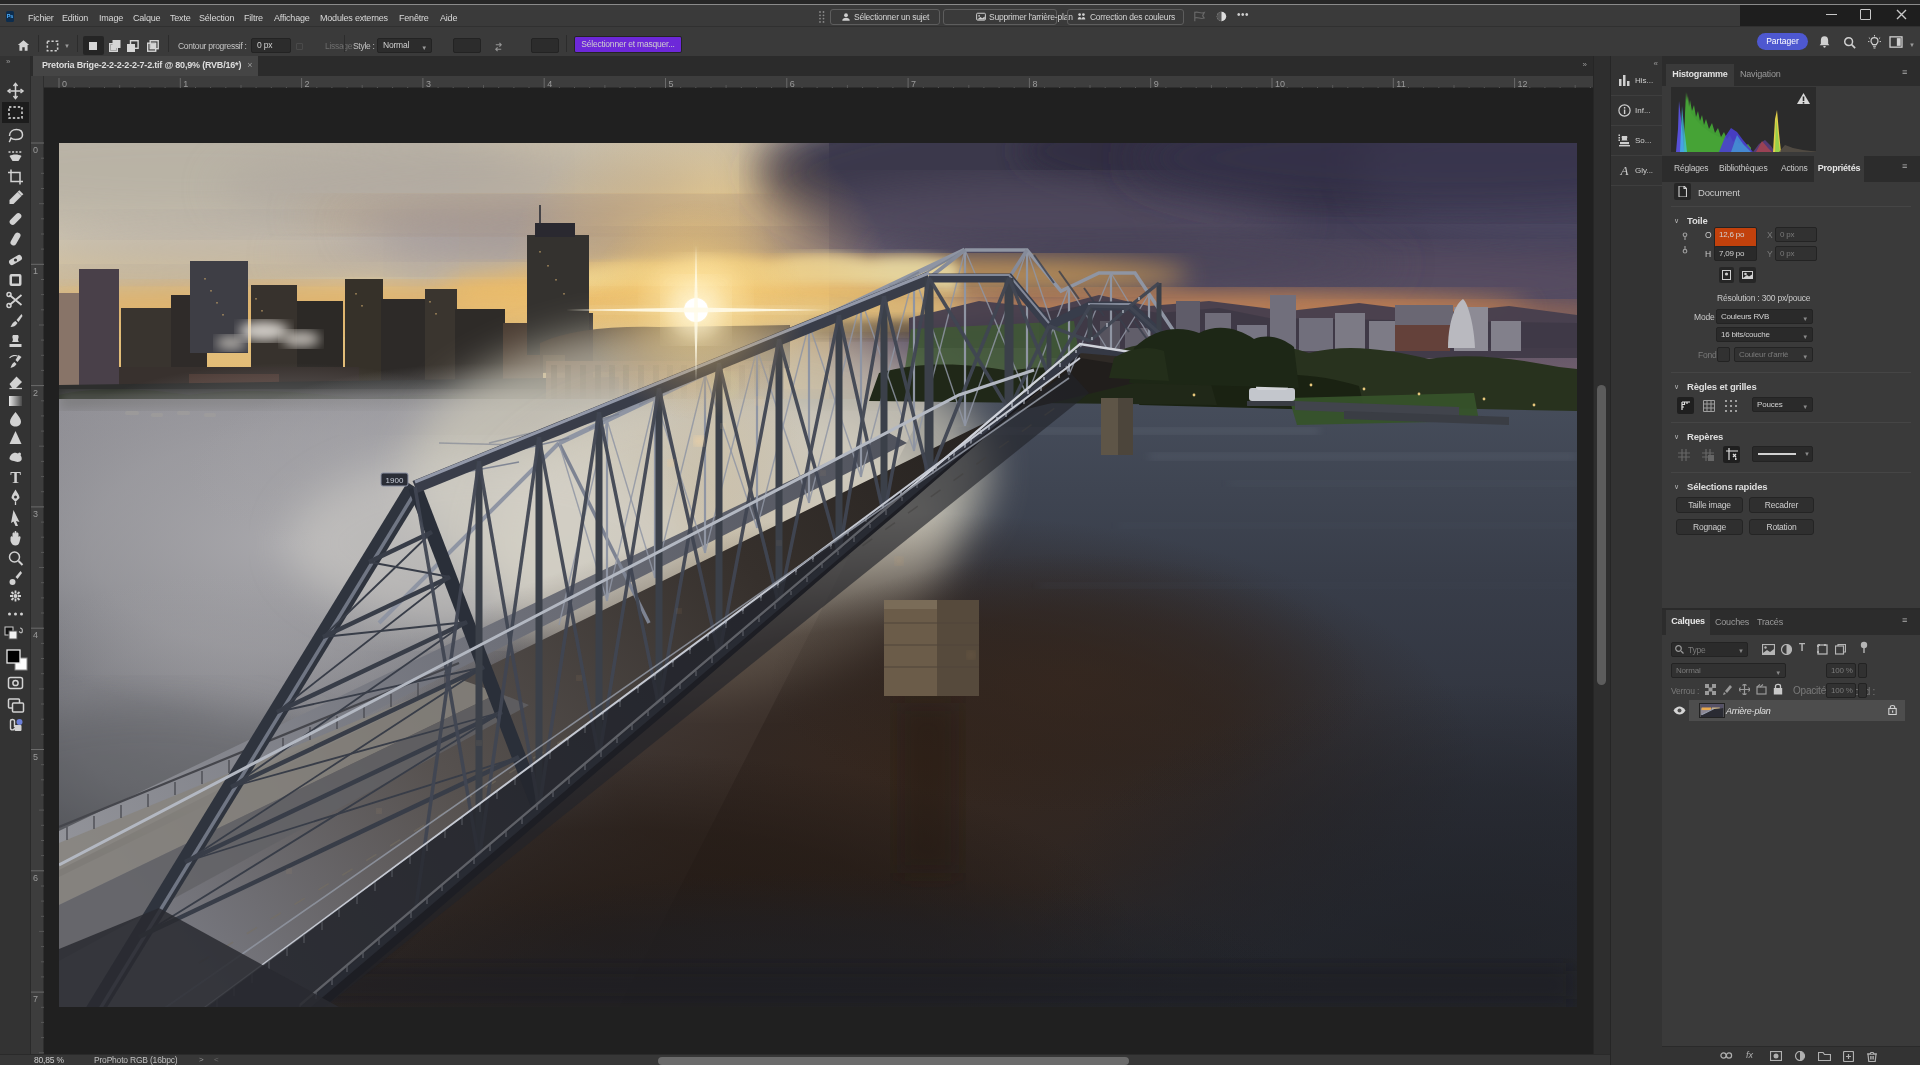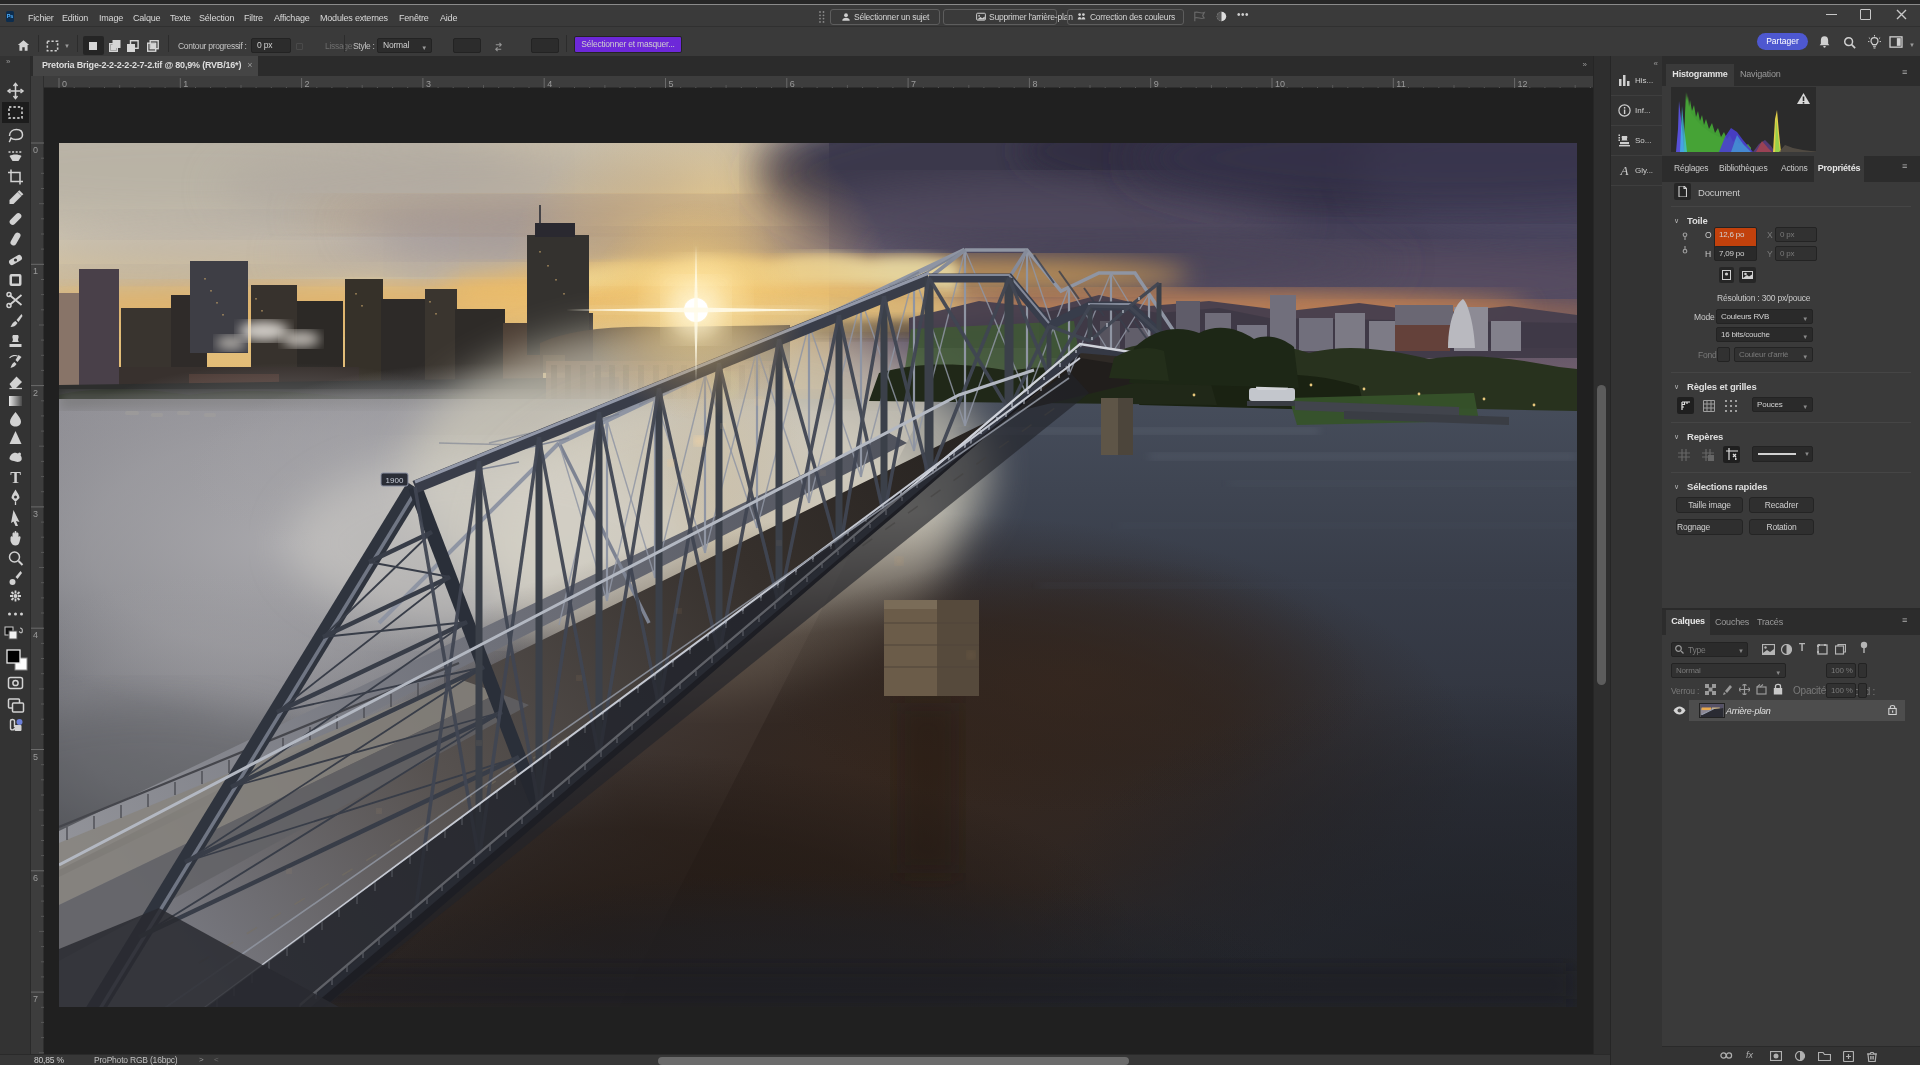--- a/index.html
+++ b/index.html
@@ -1,20 +1,20 @@
 <!DOCTYPE html>
 <html><head>
 <meta charset="utf-8">
 <style>
   * { margin:0; padding:0; box-sizing:border-box; }
   html,body { width:1920px; height:1065px; overflow:hidden; background:#1e1e1e;
     font-family:"Liberation Sans", sans-serif; }
   .abs { position:absolute; }
   #topstrip { left:0; top:0; width:1920px; height:5px; background:#262626; border-bottom:1px solid #8a8a8a; }
-  #menubar { left:0; top:5px; width:1920px; height:21px; background:#3a3a3a;}
+  #menubar { left:0; top:5px; width:1740px; height:21px; background:#3a3a3a;}
   #optbar { left:0; top:26px; width:1920px; height:30px; background:#3a3a3a; border-top:1px solid #303030;}
   #tabrow { left:31px; top:56px; width:1562px; height:20px; background:#2b2b2b; }
   #toolbar { left:0; top:56px; width:31px; height:998px; background:#333333; border-right:1px solid #2a2a2a;}
   #hruler { left:44px; top:76px; width:1549px; height:12px; background:#3d3d3d; border-bottom:1px solid #2e2e2e;}
   #vruler { left:31px; top:76px; width:13px; height:978px; background:#3d3d3d; border-right:1px solid #2e2e2e;}
   #rcorner { left:31px; top:76px; width:13px; height:12px; background:#363636; }
   #canvas { left:44px; top:88px; width:1549px; height:966px; background:#202020; }
   #photo { left:59px; top:143px; width:1518px; height:864px; }
   #vscroll { left:1593px; top:56px; width:17px; height:998px; background:#2e2e2e; border-left:1px solid #262626;}
   #vthumb { left:1597px; top:385px; width:9px; height:300px; background:#5c5c5c; border-radius:5px;}
@@ -1287,21 +1287,21 @@
       <path d="M9 10.5 C9 9 10.5 9 10.5 10.5 L10.5 12 L9 12 Z" fill="#e0e0e0"></path>
     </svg>
 <div class="abs" style="left:90px;top:390px;width:61px;height:16px;background:#2a2a2a;border:1px solid #232323;border-radius:2px;"></div>
 <div class="abs" style="left:96px;top:397px;width:38px;height:1.5px;background:#d0d0d0;"></div>
 <div class="abs" style="left:142px;top:395px;color:#8a8a8a;font-size:6px;">▼</div>
 <div class="abs" style="left:9px;top:416px;width:240px;height:1px;background:#454545;"></div>
 <div class="abs" style="left:12px;top:427px;color:#b9b9b9;font-size:7px;">∨</div>
     <div class="abs" style="left:25px;top:425px;color:#dedede;font-size:9.5px;font-weight:bold;letter-spacing:-0.2px;">Sélections rapides</div>
 <div class="abs" style="left:14px;top:441px;width:67px;height:16px;background:#2f2f2f;border:1px solid #242424;border-radius:3px;color:#cfcfcf;font-size:8.5px;letter-spacing:-0.2px;line-height:14px;text-align:center;">Taille image</div>
 <div class="abs" style="left:87px;top:441px;width:65px;height:16px;background:#2f2f2f;border:1px solid #242424;border-radius:3px;color:#cfcfcf;font-size:8.5px;letter-spacing:-0.2px;line-height:14px;text-align:center;">Recadrer</div>
-<div class="abs" style="left:14px;top:463px;width:67px;height:16px;background:#2f2f2f;border:1px solid #242424;border-radius:3px;color:#cfcfcf;font-size:8.5px;letter-spacing:-0.2px;line-height:14px;text-align:left;">Rognage</div>
+<div class="abs" style="left:14px;top:463px;width:67px;height:16px;background:#2f2f2f;border:1px solid #242424;border-radius:3px;color:#cfcfcf;font-size:8.5px;letter-spacing:-0.2px;line-height:14px;text-align:center;">Rognage</div>
 <div class="abs" style="left:87px;top:463px;width:65px;height:16px;background:#2f2f2f;border:1px solid #242424;border-radius:3px;color:#cfcfcf;font-size:8.5px;letter-spacing:-0.2px;line-height:14px;text-align:center;">Rotation</div>
 <div class="abs" style="left:0;top:552px;width:258px;height:2px;background:#2a2a2a;"></div>
 <div class="abs" style="left:0;top:554px;width:258px;height:25px;background:#2c2c2c;"></div>
 <div class="abs" style="left:4px;top:554px;width:44px;height:25px;background:#3a3a3a;color:#e8e8e8;font-size:9px;font-weight:bold;letter-spacing:-0.2px;line-height:23px;text-align:center;">Calques</div>
 <div class="abs" style="left:53px;top:561px;color:#9a9a9a;font-size:9px;letter-spacing:-0.2px;">Couches</div>
 <div class="abs" style="left:95px;top:561px;color:#9a9a9a;font-size:9px;letter-spacing:-0.2px;">Tracés</div>
 <div class="abs" style="left:240px;top:559px;color:#b0b0b0;font-size:9px;">≡</div>
 <div class="abs" style="left:0;top:579px;width:258px;height:411px;background:#3a3a3a;"></div>
 <div class="abs" style="left:9px;top:586px;width:77px;height:15px;background:#2b2b2b;border:1px solid #232323;border-radius:2px;"></div>
 <svg class="abs" style="left:13px;top:589px;" width="9" height="9">

